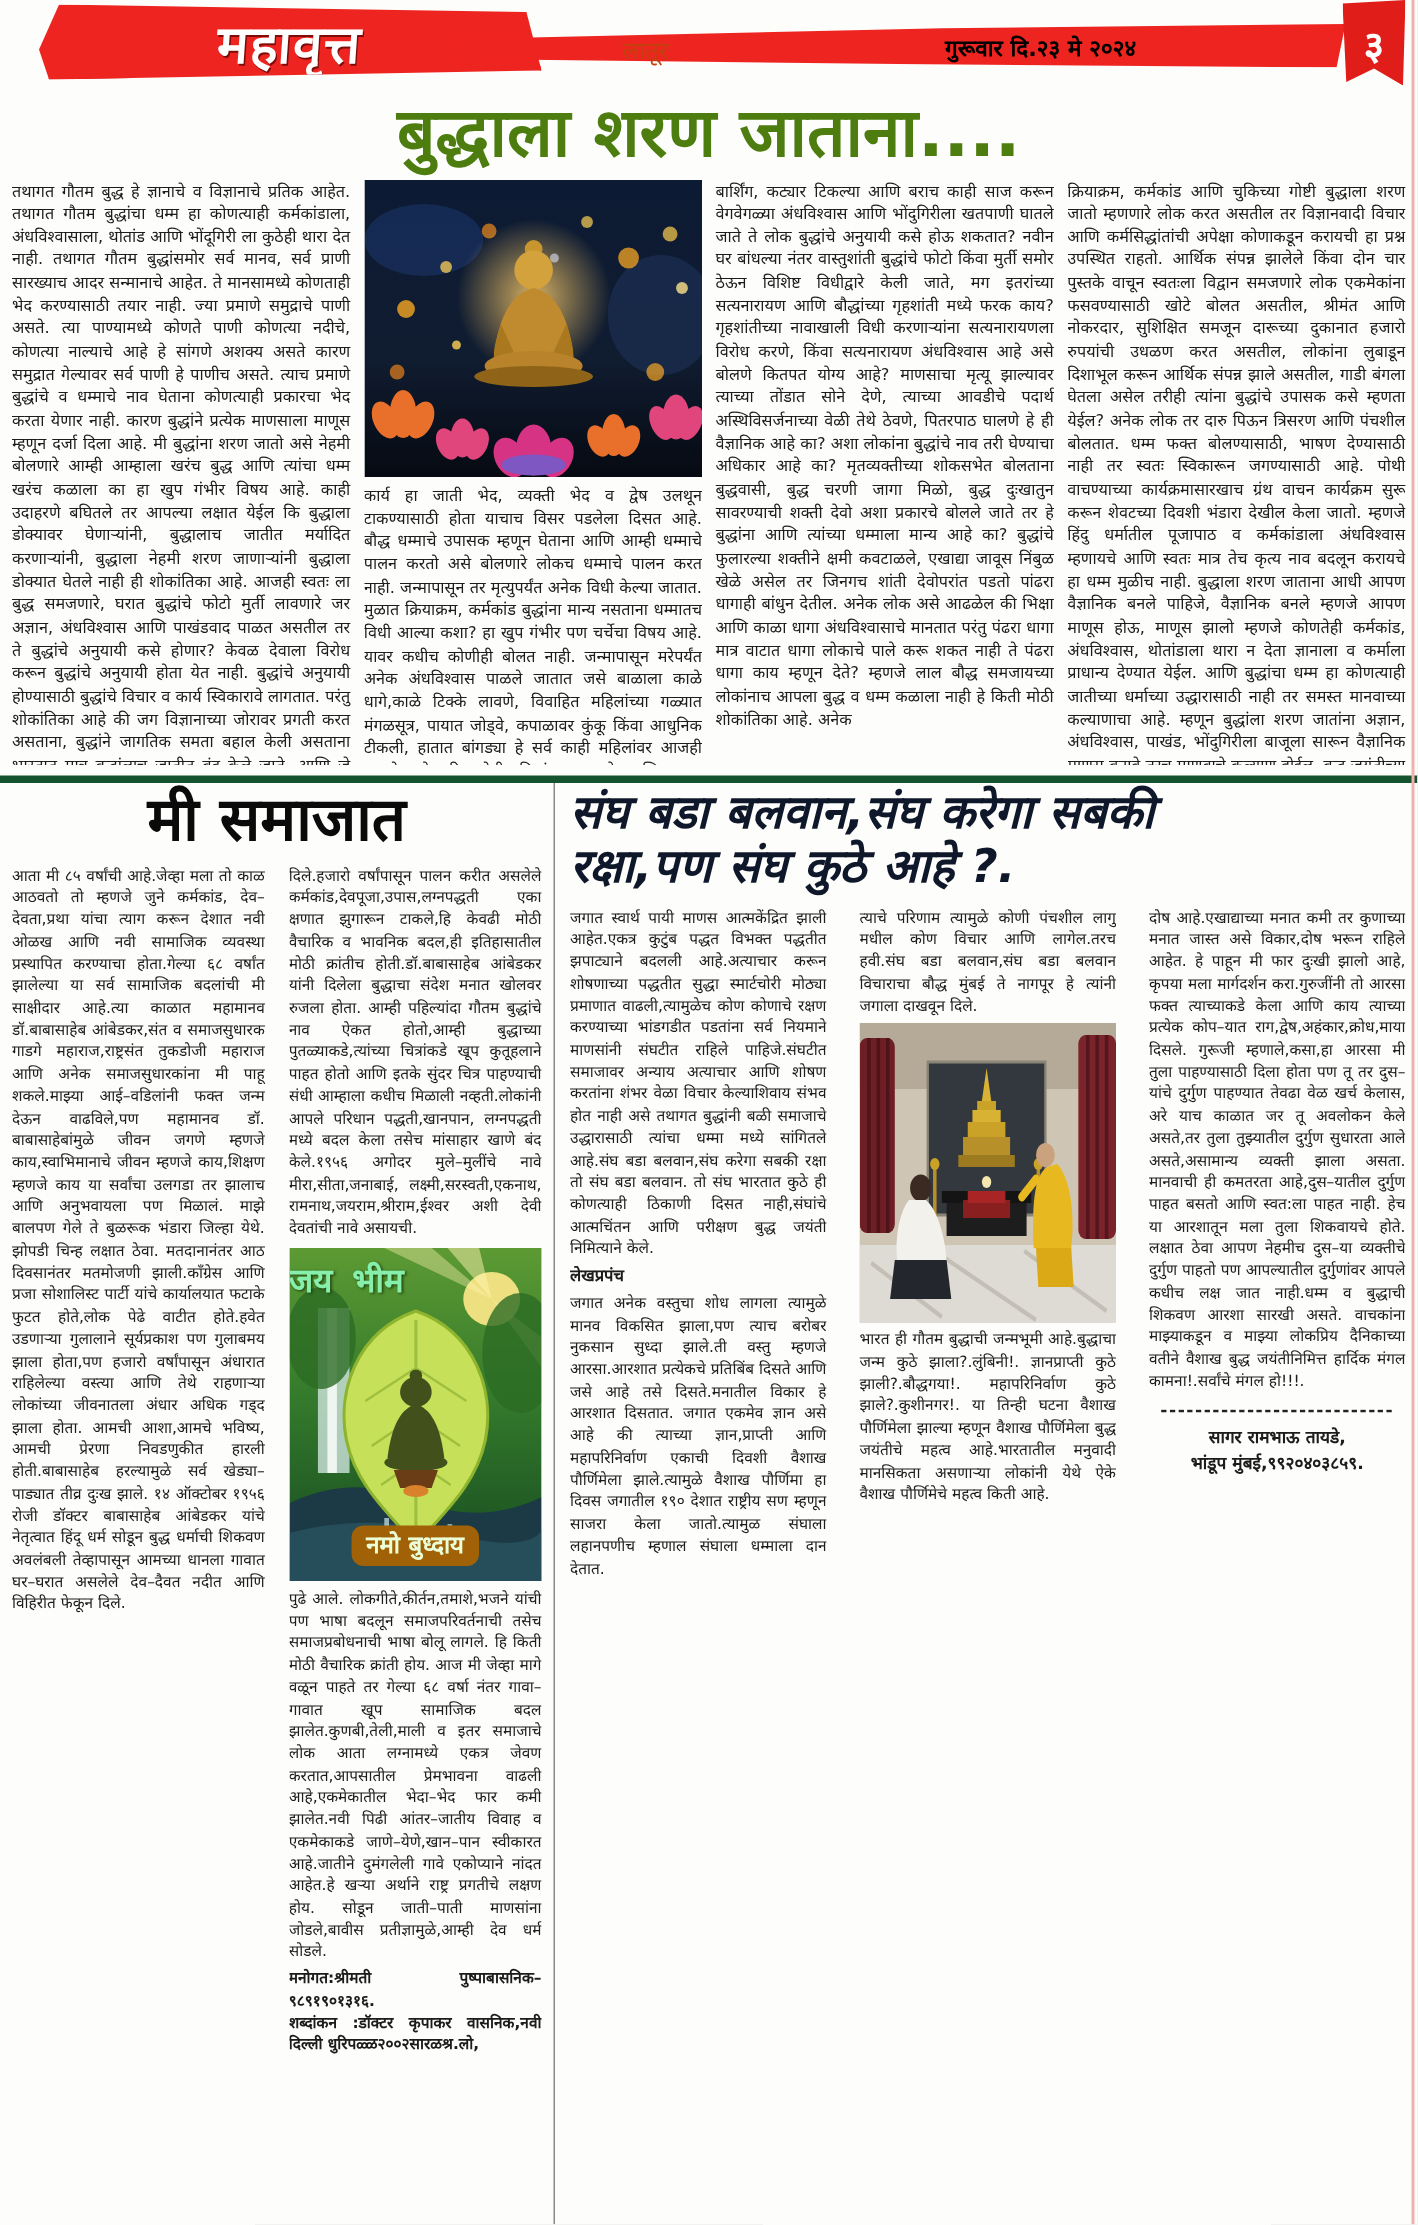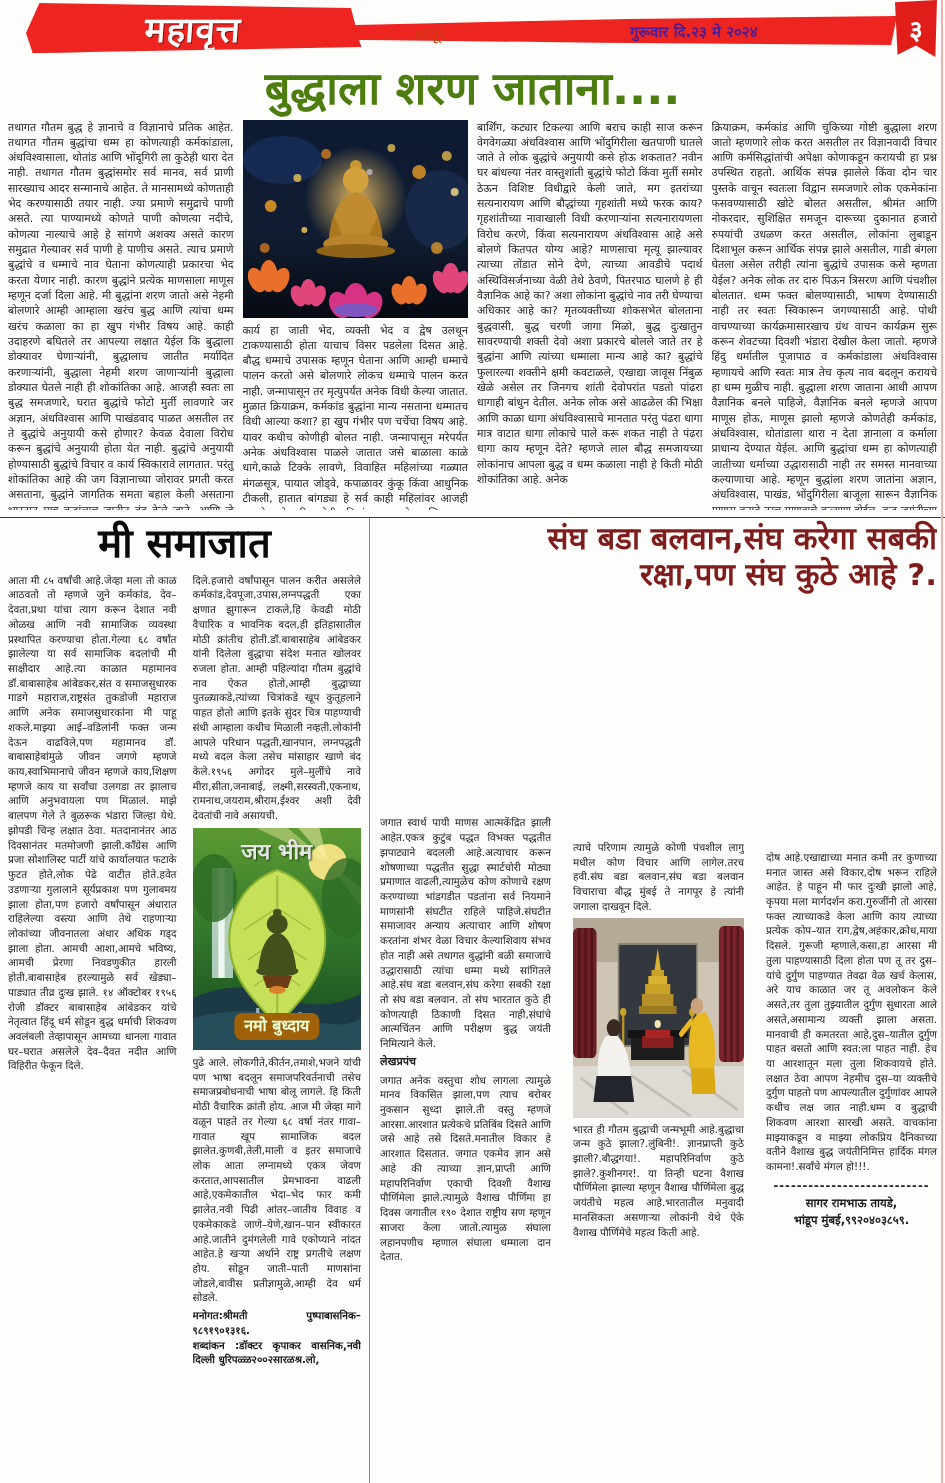--- a/index.html
+++ b/index.html
@@ -21,21 +21,21 @@
   }
   .mast-left .paper-name {
     color:#fff; font-size:35px; font-weight:bold; transform:skewX(-4deg);
     text-shadow:1px 1px 0 #7d0c0a; letter-spacing:1px;
   }
   .mast-strip {
     position:absolute; left:300px; right:48px; top:16px; height:29px;
     background:#ee2420; clip-path:polygon(0 35%,55% 10%,100% 0,99% 100%,50% 92%,1% 80%);
   }
   .mast-city { position:absolute; left:415px; top:22px; color:#c2410c; font-size:16px; font-weight:normal; }
-  .mast-date { position:absolute; left:630px; top:21px; color:#4c1d95; font-size:15px; font-weight:bold; }
+  .mast-date { position:absolute; left:630px; top:21px; color:#000000; font-size:15px; font-weight:bold; }
   .mast-ribbon {
     position:absolute; right:8px; top:0; width:42px; height:57px; background:#e01d19;
     clip-path:polygon(0 4%,100% 0,96% 100%,50% 80%,6% 96%);
     display:flex; align-items:center; justify-content:center;
   }
   .mast-ribbon .page-num { color:#fff; font-size:26px; font-weight:bold; }
 
   
   .headline1 {
     text-align:center; font-size:45px; font-weight:bold; color:#4d7c0f;
@@ -43,37 +43,37 @@
   }
 
   
   .a1-cols { display:flex; gap:9px; padding:2px 8px 0 8px; height:392px; overflow:hidden; }
   .a1-col { flex:1 1 0; font-size:10.8px; line-height:1.42; text-align:justify; overflow:hidden; }
   .buddha-img { position:relative; width:100%; height:198px; margin-bottom:5px; overflow:hidden; background:#0d1626; }
   .buddha-img svg { position:absolute; inset:0; width:100%; height:100%; }
   .divider-line { font-weight:bold; letter-spacing:1px; color:#222; }
 
   
-  .bottom { display:flex; gap:10px; margin-top:7px; padding:0 8px; height:966px; overflow:hidden; border-top:1px solid #14532d; }
+  .bottom { display:flex; gap:10px; margin-top:7px; padding:0 8px; height:966px; overflow:hidden; border-top:5px solid #14532d; }
 
   
   .article2 { width:362px; flex:0 0 362px; border-right:1px solid #8a8a8a; padding-right:8px; overflow:hidden; }
   .headline2 { text-align:center; font-size:40px; font-weight:bold; line-height:1.08; color:#0a0a0a; padding-top:4px; }
   .a2-cols { display:flex; gap:16px; margin-top:8px; height:852px; overflow:hidden; }
   .a2-col { flex:1 1 0; font-size:10.3px; line-height:1.43; text-align:justify; overflow:hidden; }
   .jaybhim-img { position:relative; width:100%; height:222px; margin:5px 0; overflow:hidden; background:#2f6b26; }
   .jaybhim-img svg { position:absolute; inset:0; width:100%; height:100%; }
-  .jaybhim-top { position:absolute; top:8px; left:0; right:0; text-align:center; color:#e5e5e5; font-size:22px; font-weight:bold; text-shadow:1px 1px 2px #1f3d08; }
+  .jaybhim-top { position:absolute; top:8px; left:0; right:0; text-align:left; color:#86efac; font-size:22px; font-weight:bold; text-shadow:1px 1px 2px #1f3d08;font-family:Liberation Mono, monospace; }
   .jaybhim-pill { position:absolute; bottom:10px; left:50%; transform:translateX(-50%); background:#a16207; border-radius:8px; padding:2px 10px; color:#eaffd8; font-size:16px; font-weight:bold; white-space:nowrap; }
   .credits2 { font-weight:bold; margin-top:3px; }
 
   
   .article3 { flex:1 1 auto; overflow:hidden; }
-  .headline3 { text-align:right; font-size:31px; font-weight:bold; line-height:1.18; color:#7f1d1d; padding-top:2px; }
-  .a3-cols { display:flex; gap:22px; margin-top:8px; height:878px; overflow:hidden;align-items:center; }
+  .headline3 { text-align:left; font-size:31px; font-weight:bold; line-height:1.18; color:#0f172a; padding-top:2px;font-style:italic; }
+  .a3-cols { display:flex; gap:22px; margin-top:8px; height:878px; overflow:hidden; }
   .a3-col { flex:1 1 0; font-size:10.3px; line-height:1.43; text-align:justify; overflow:hidden; }
   .subhead3 { font-weight:bold; font-size:11px; margin:3px 0; }
   .shrine-img { position:relative; width:100%; height:200px; margin:4px 0; overflow:hidden; background:#cfc5b4; }
   .shrine-img svg { position:absolute; inset:0; width:100%; height:100%; }
   .author-block3 { text-align:center; font-weight:bold; font-size:11.5px; margin-top:4px; line-height:1.5; }
 </style>
 </head>
 <body>
 
 <div class="page">

